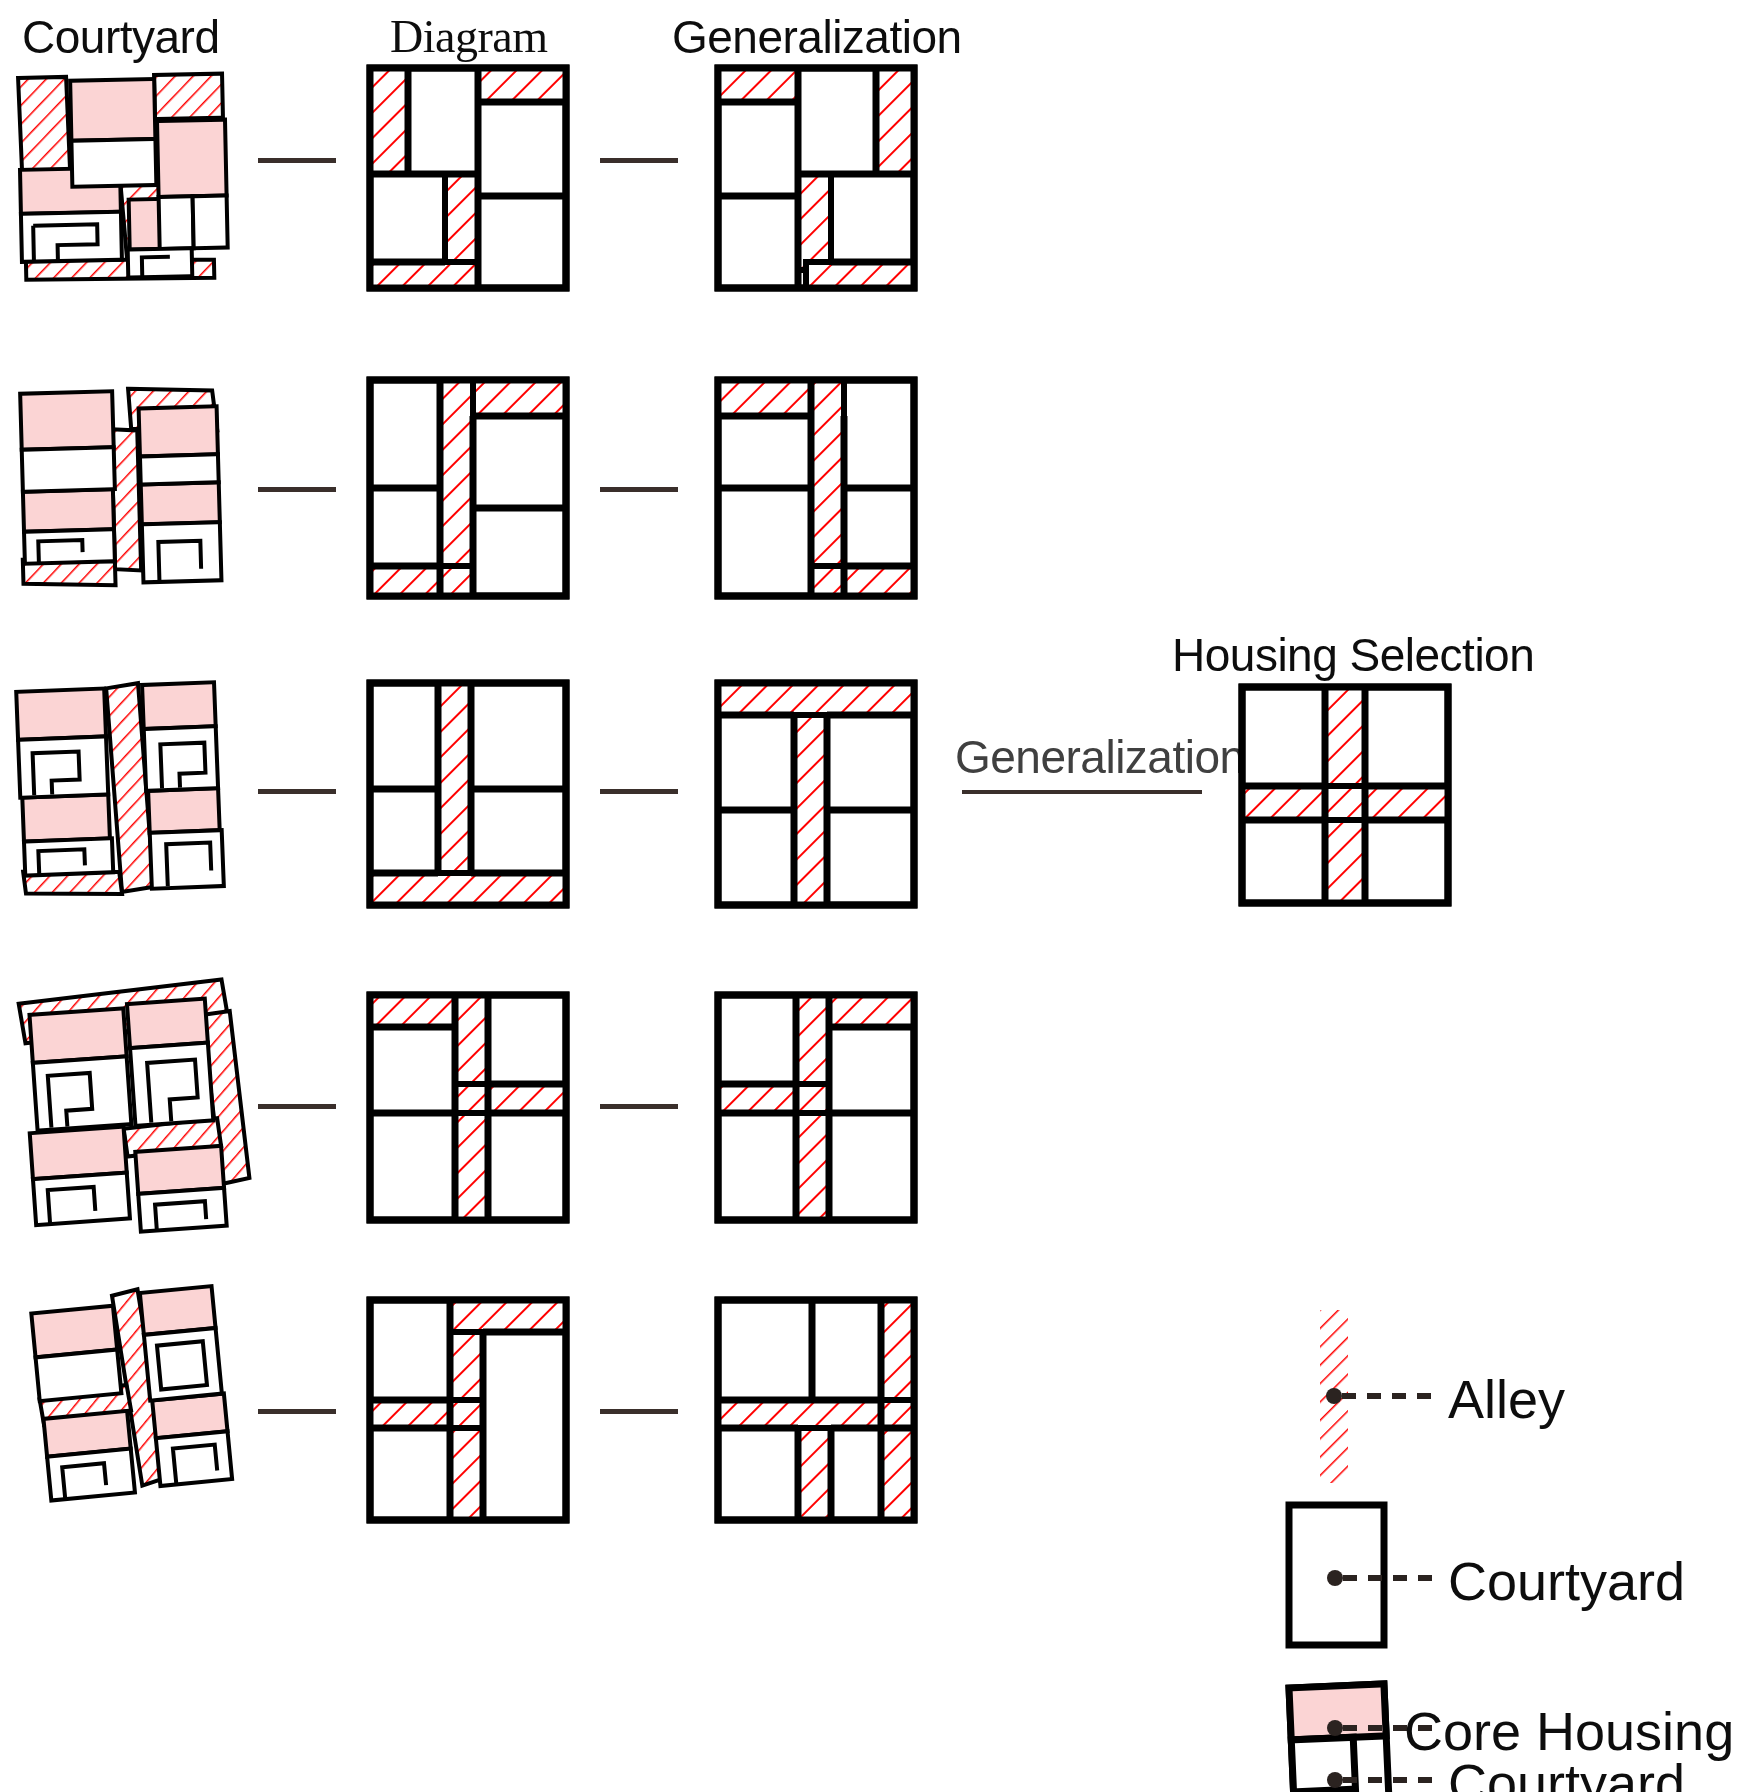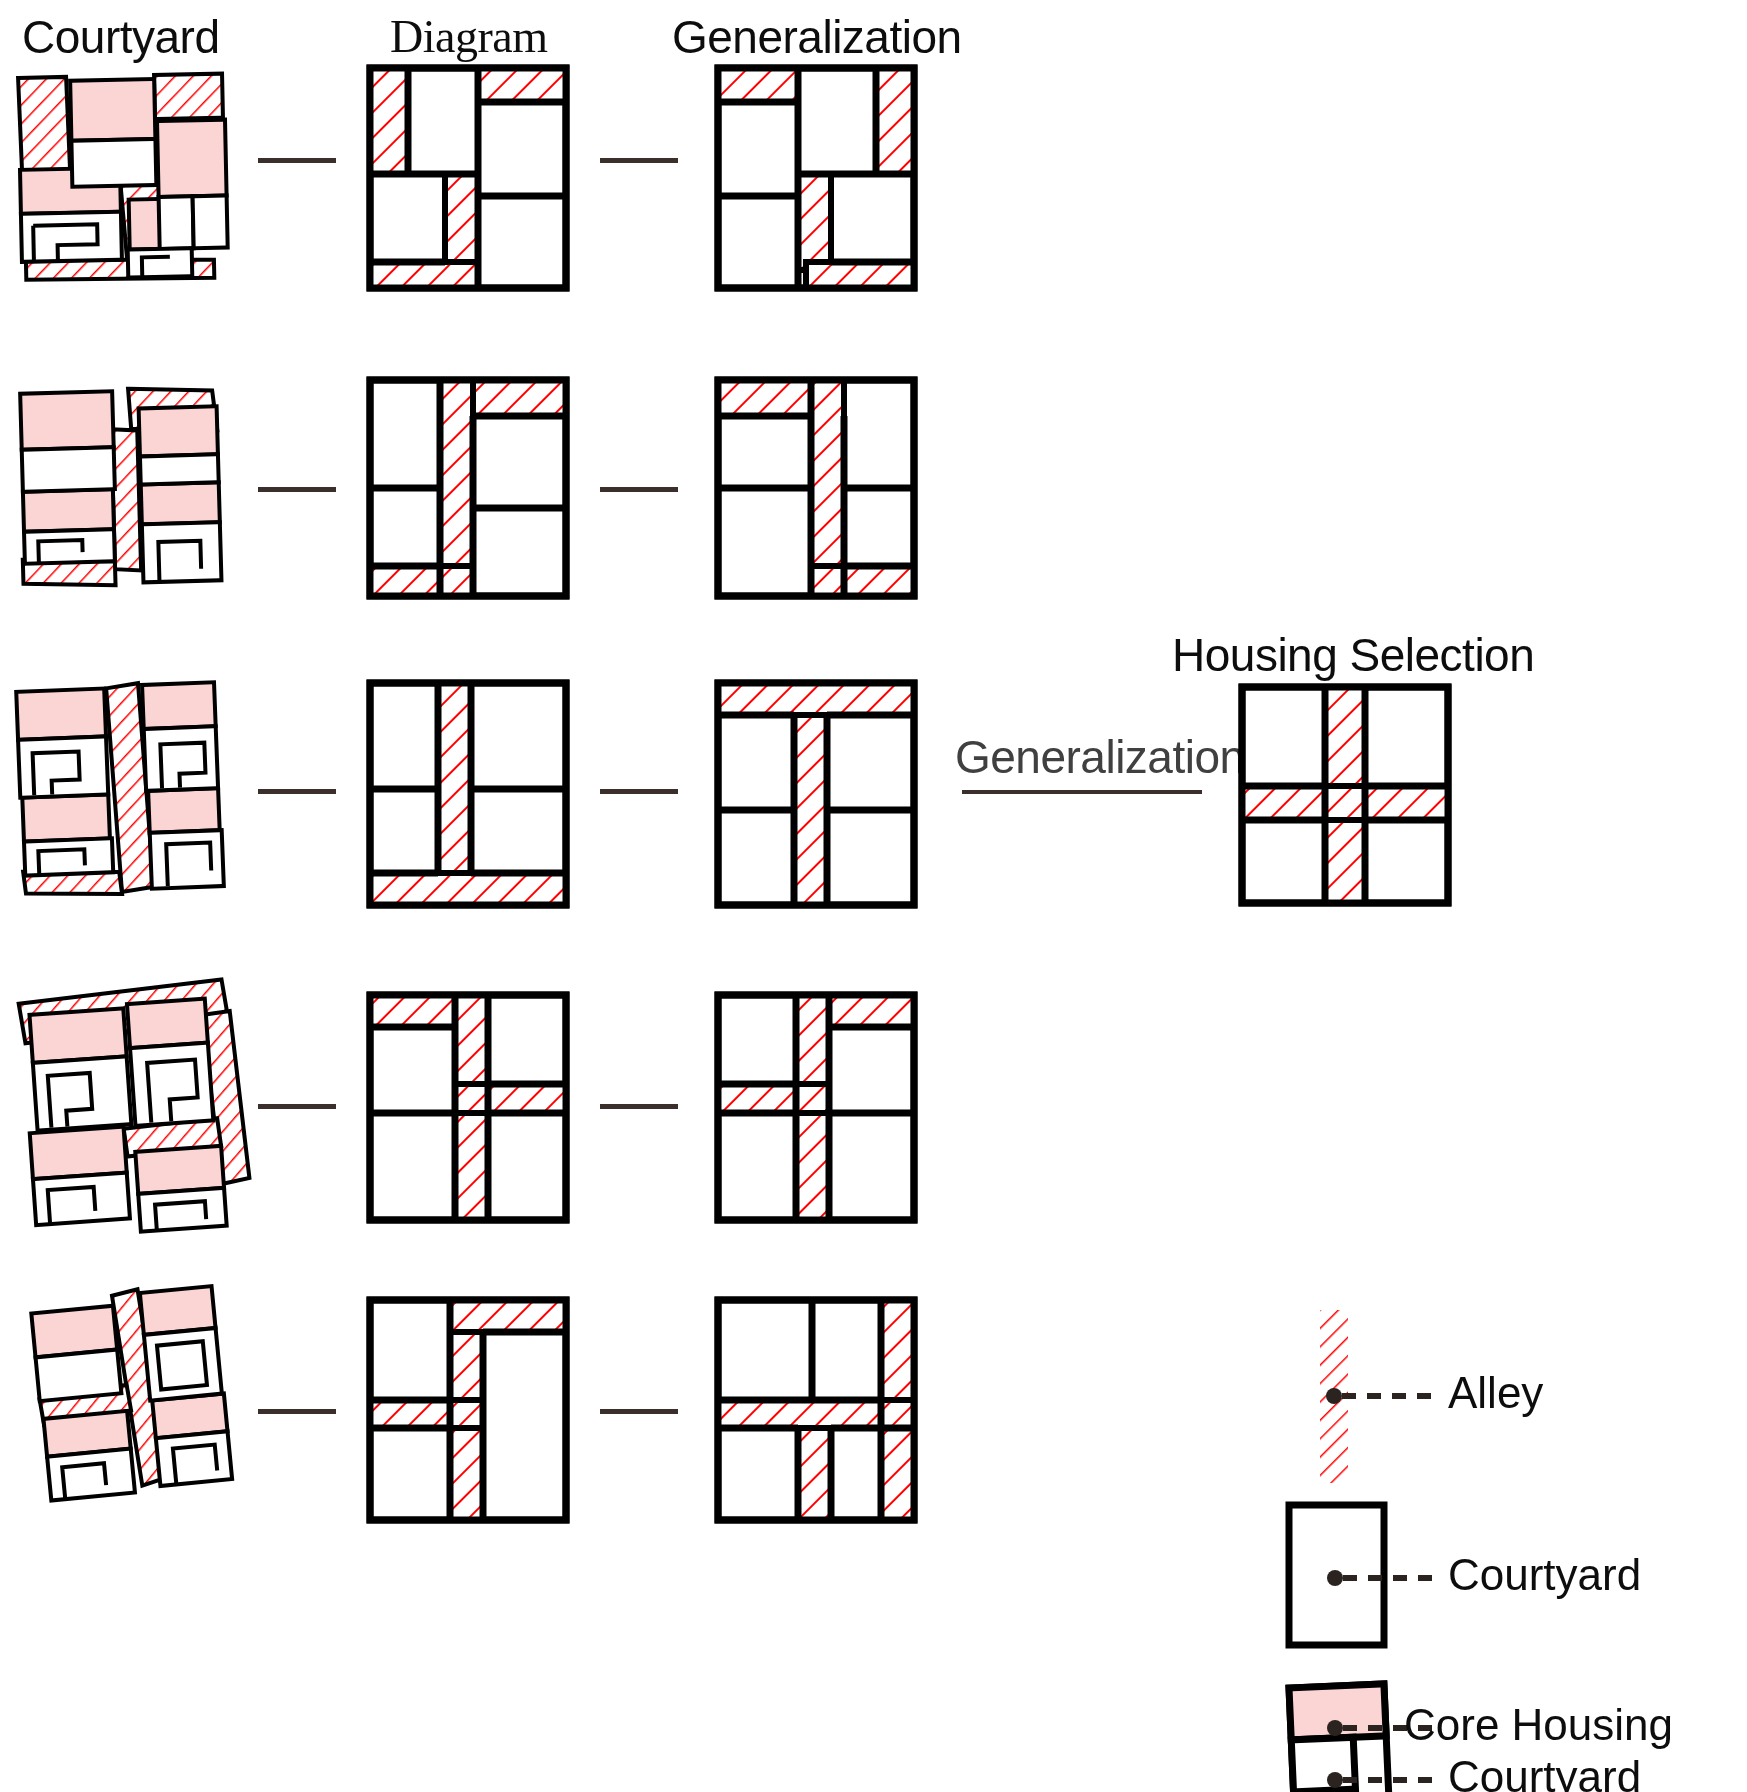--- a/index.html
+++ b/index.html
@@ -26,21 +26,21 @@
   .big-label {
     position: absolute;
     font-size: 46px;
     font-weight: 400;
     letter-spacing: -0.5px;
     color: #404040;
     white-space: nowrap;
   }
   .legend-label {
     position: absolute;
-    font-size: 44px;
+    font-size: 54px;
     font-weight: 400;
     color: #0d0d0d;
     white-space: nowrap;
   }
   .connector {
     position: absolute;
     height: 5px;
     background: #3a2f2b;
   }
   svg { display: block; overflow: visible; }

